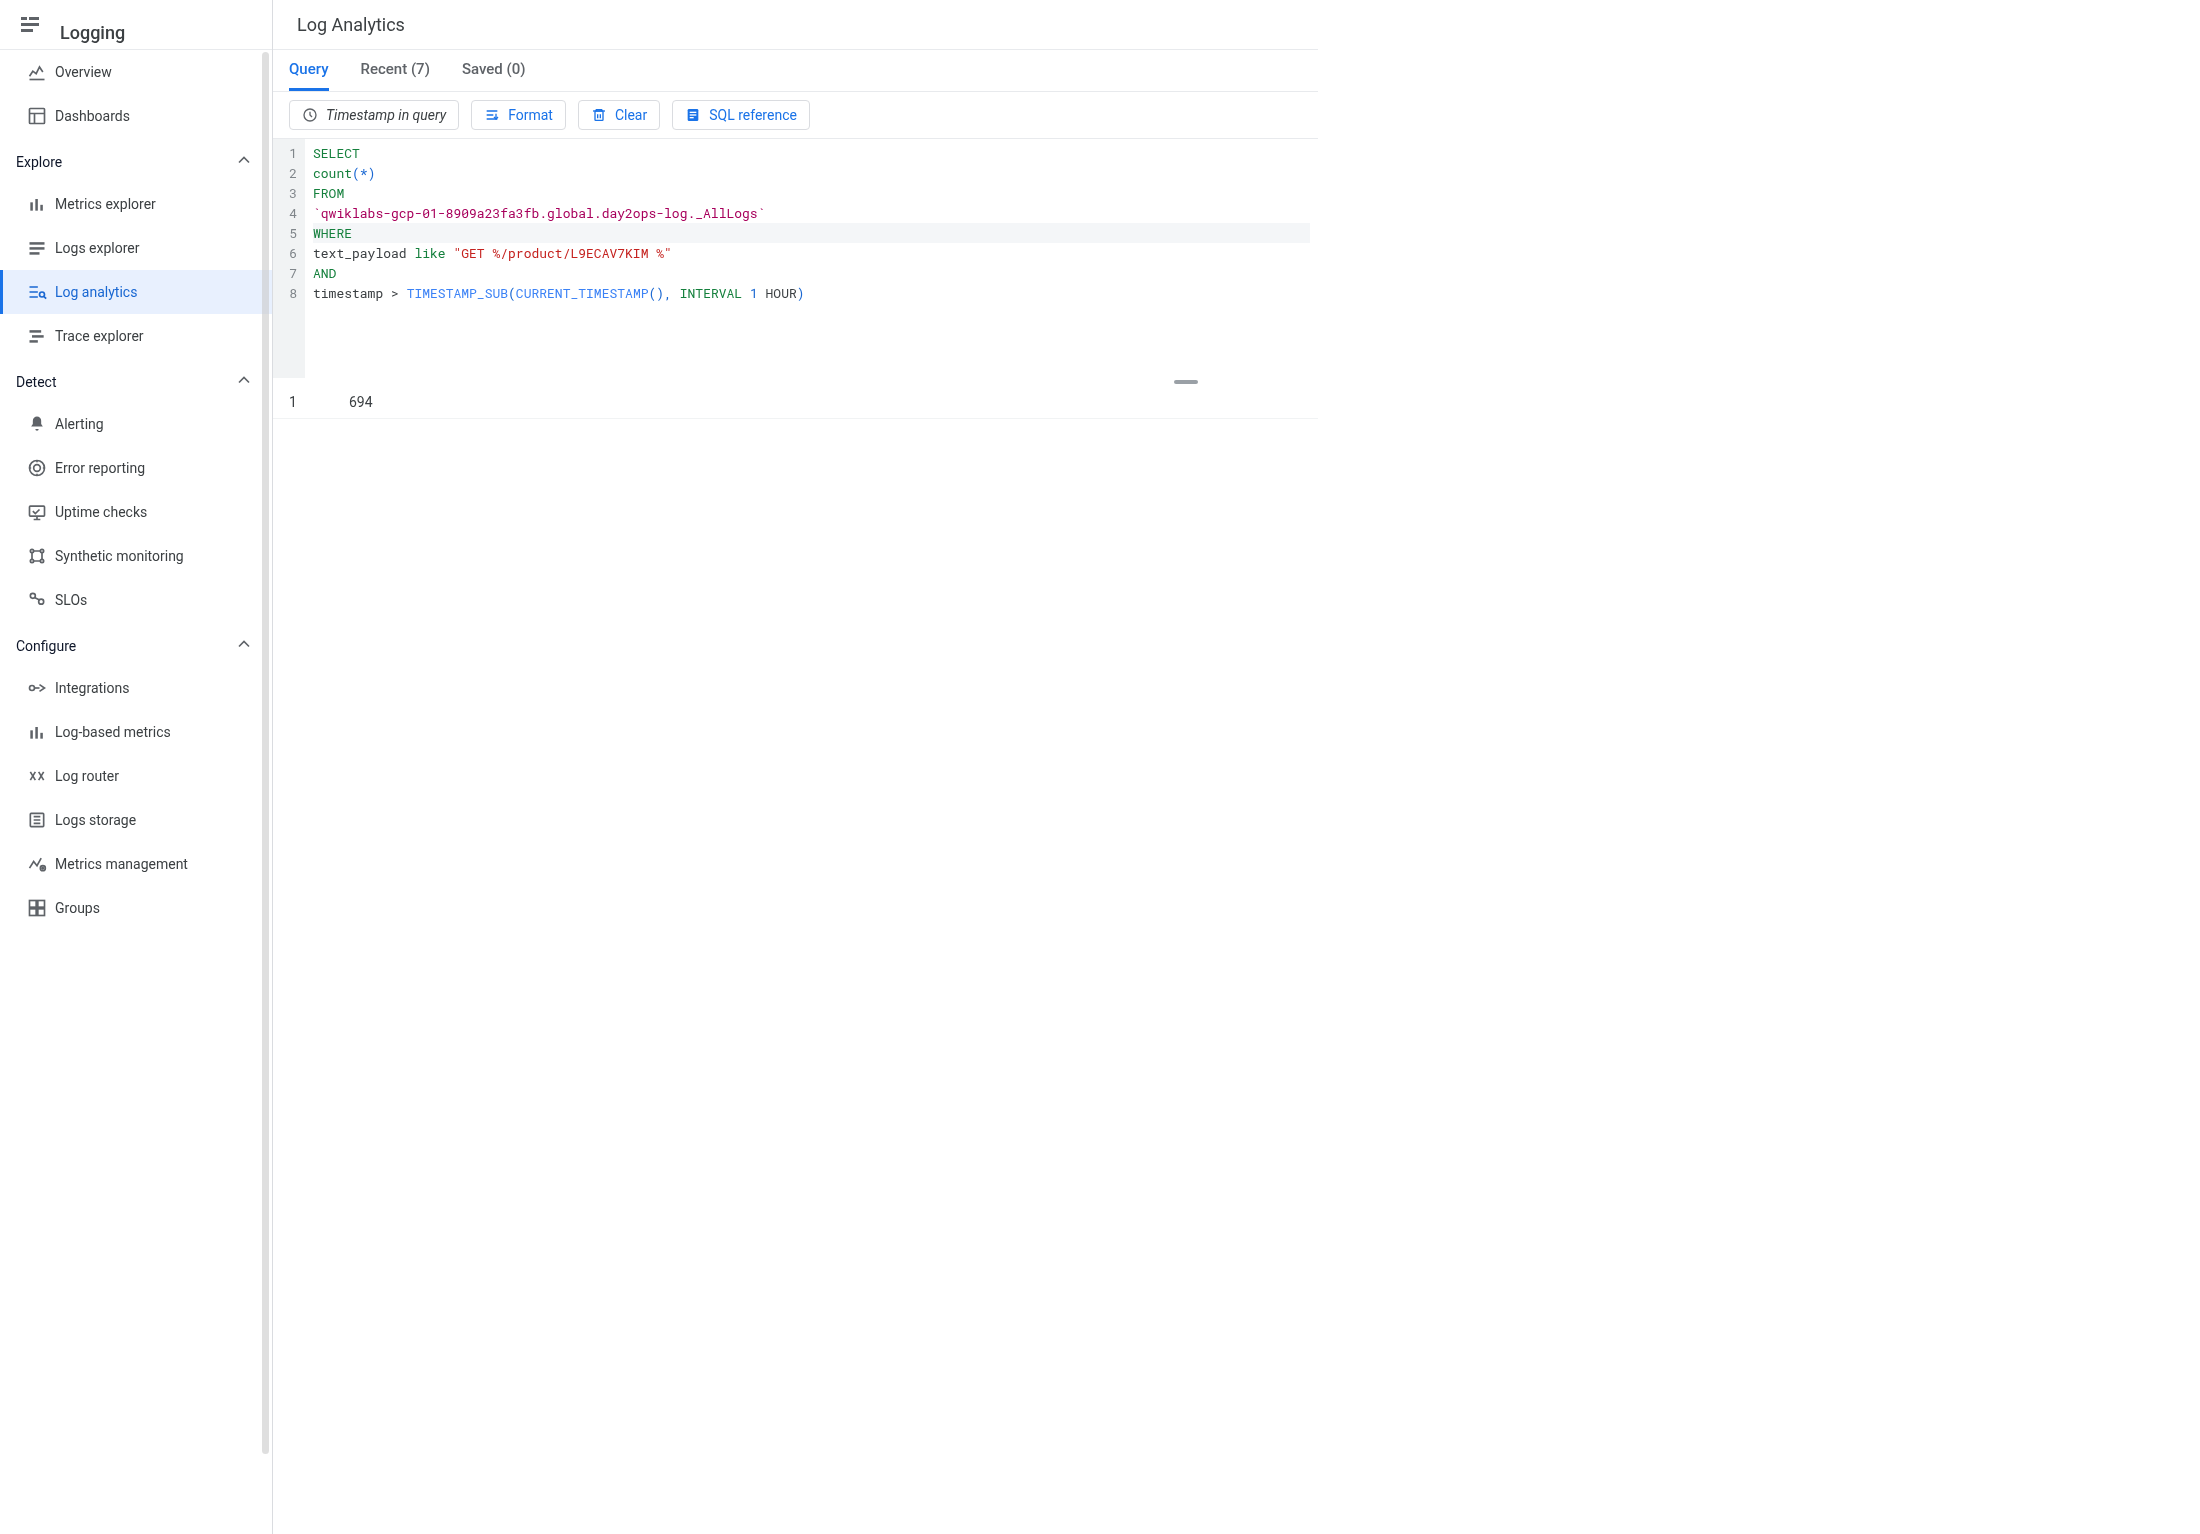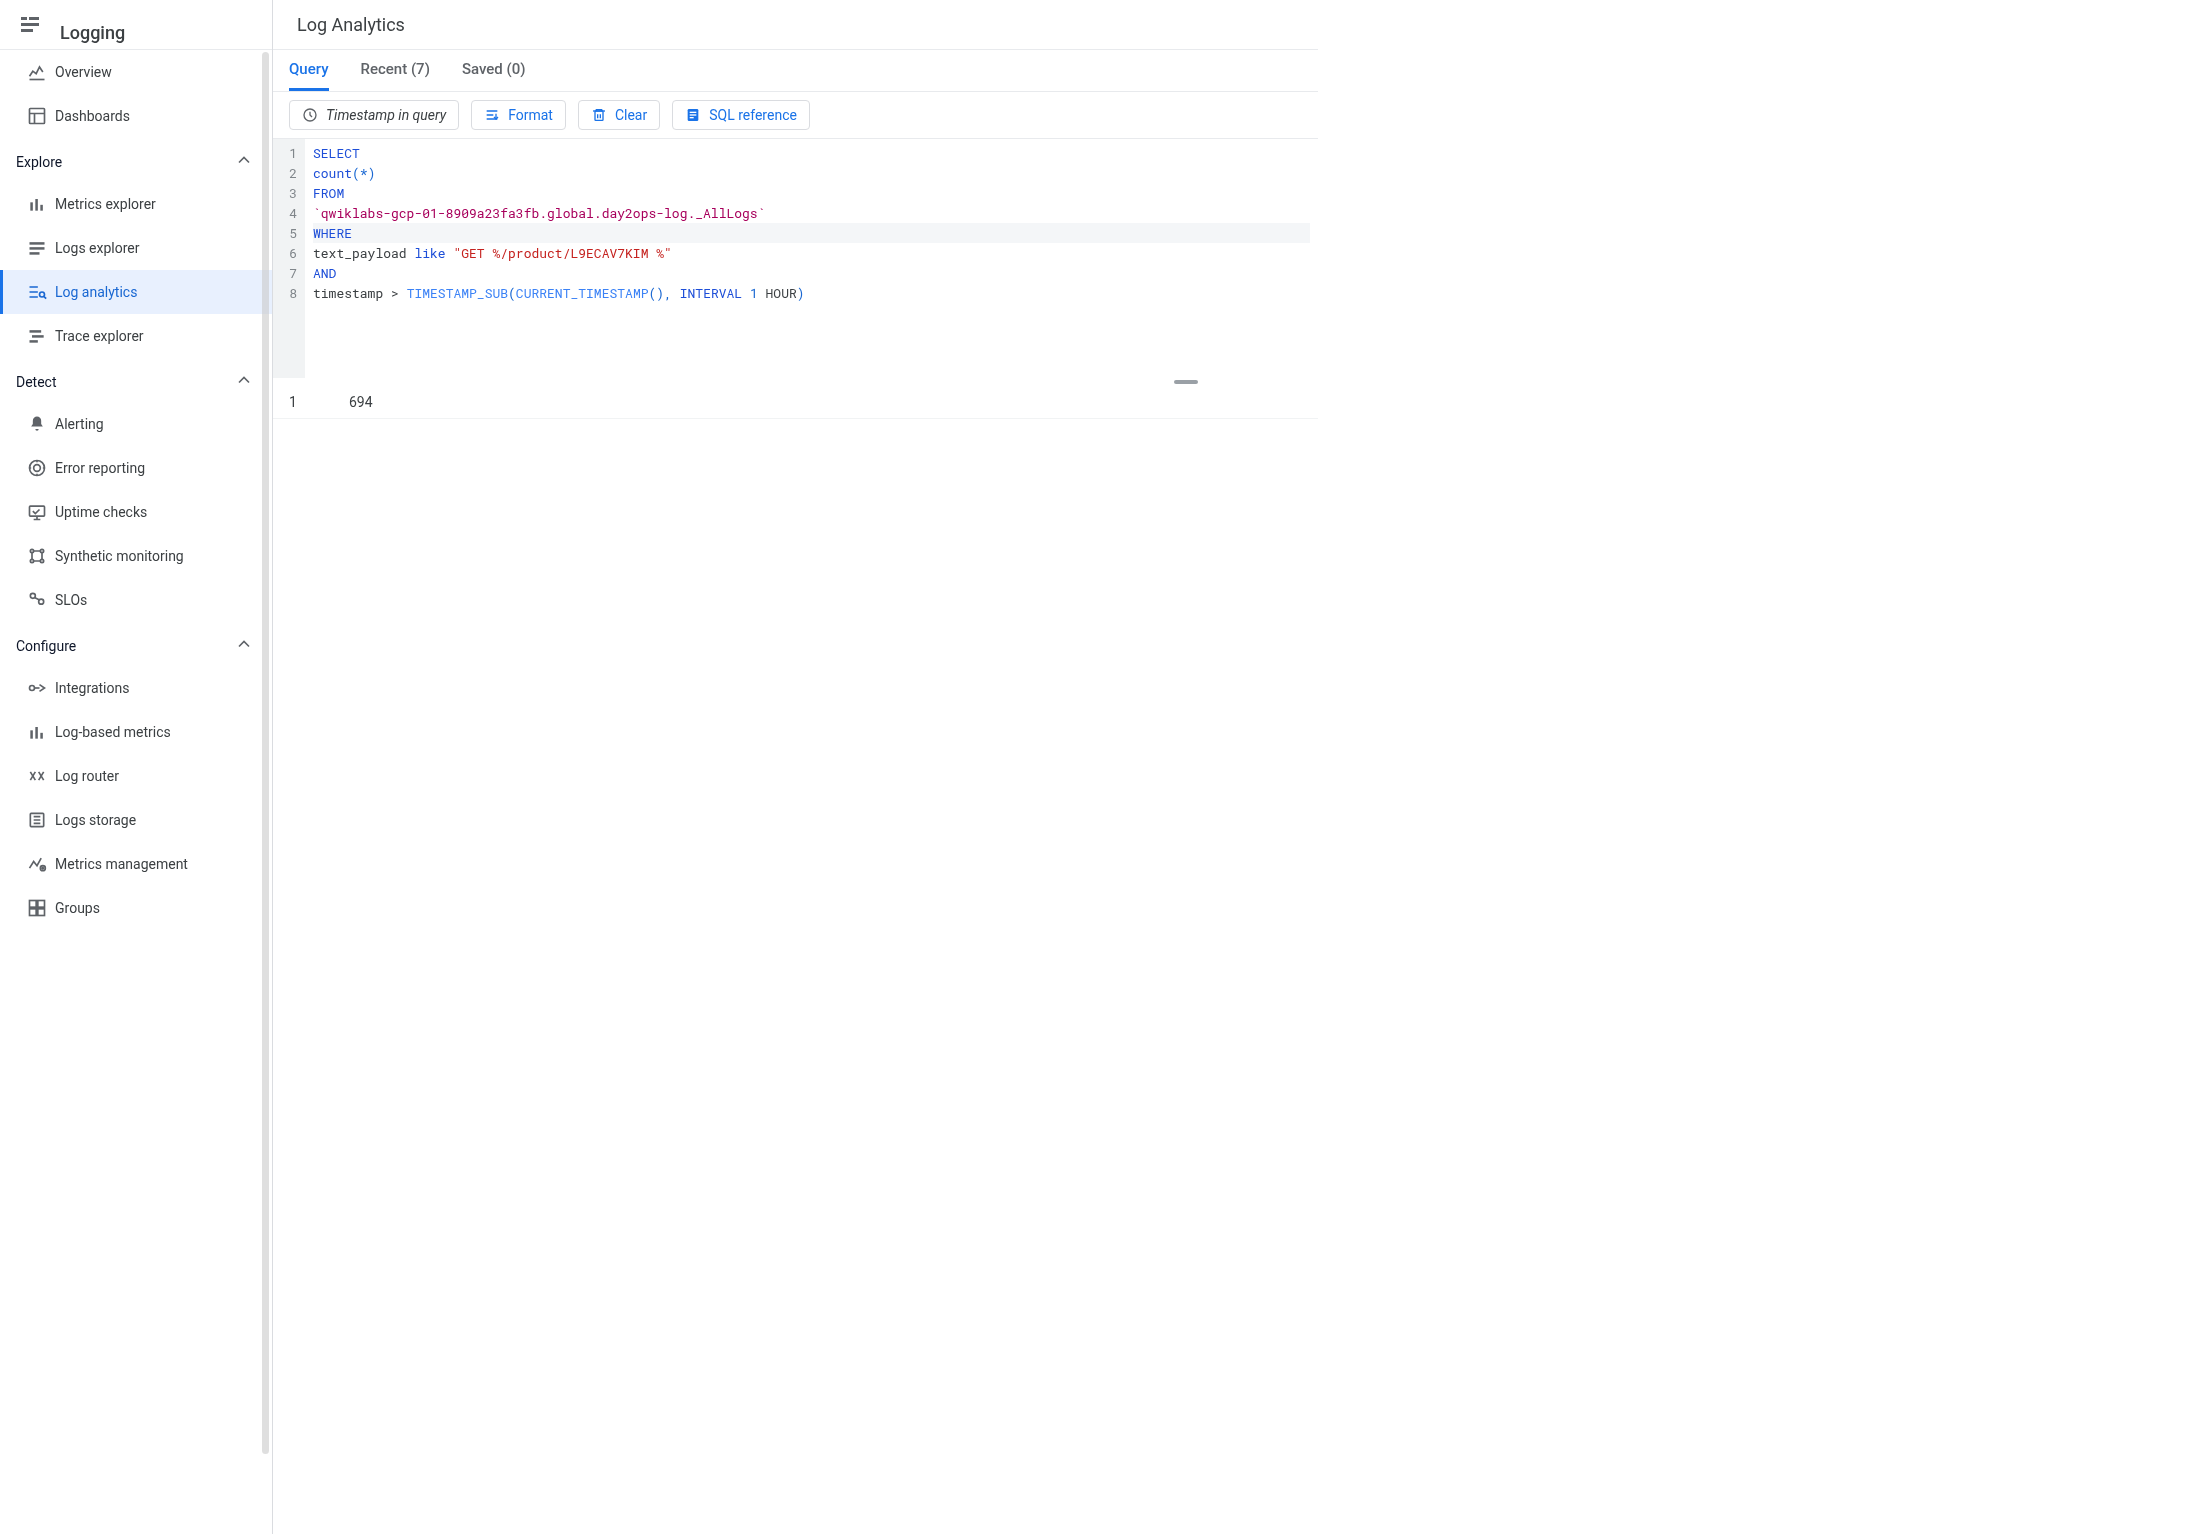--- a/index.html
+++ b/index.html
@@ -153,21 +153,21 @@
 }
 .gutter div { height: 20px; }
 .code {
   flex: 1;
   padding: 4px 8px;
   white-space: pre;
   overflow-x: auto;
 }
 .code .line { height: 20px; }
 .code .line.hl { background: #f4f6f8; }
-.kw { color: #1d4ed8; }
+.kw { color: #15803d; }
 .str { color: #c5221f; }
 .id { color: #a8005c; }
 .fn { color: #3b82f6; }
 .p  { color: #1967d2; }
 .num{ color: #1967d2; }
 .plain{ color: #3c4043; }
 
 .resize-handle {
   height: 8px;
   display: flex;

